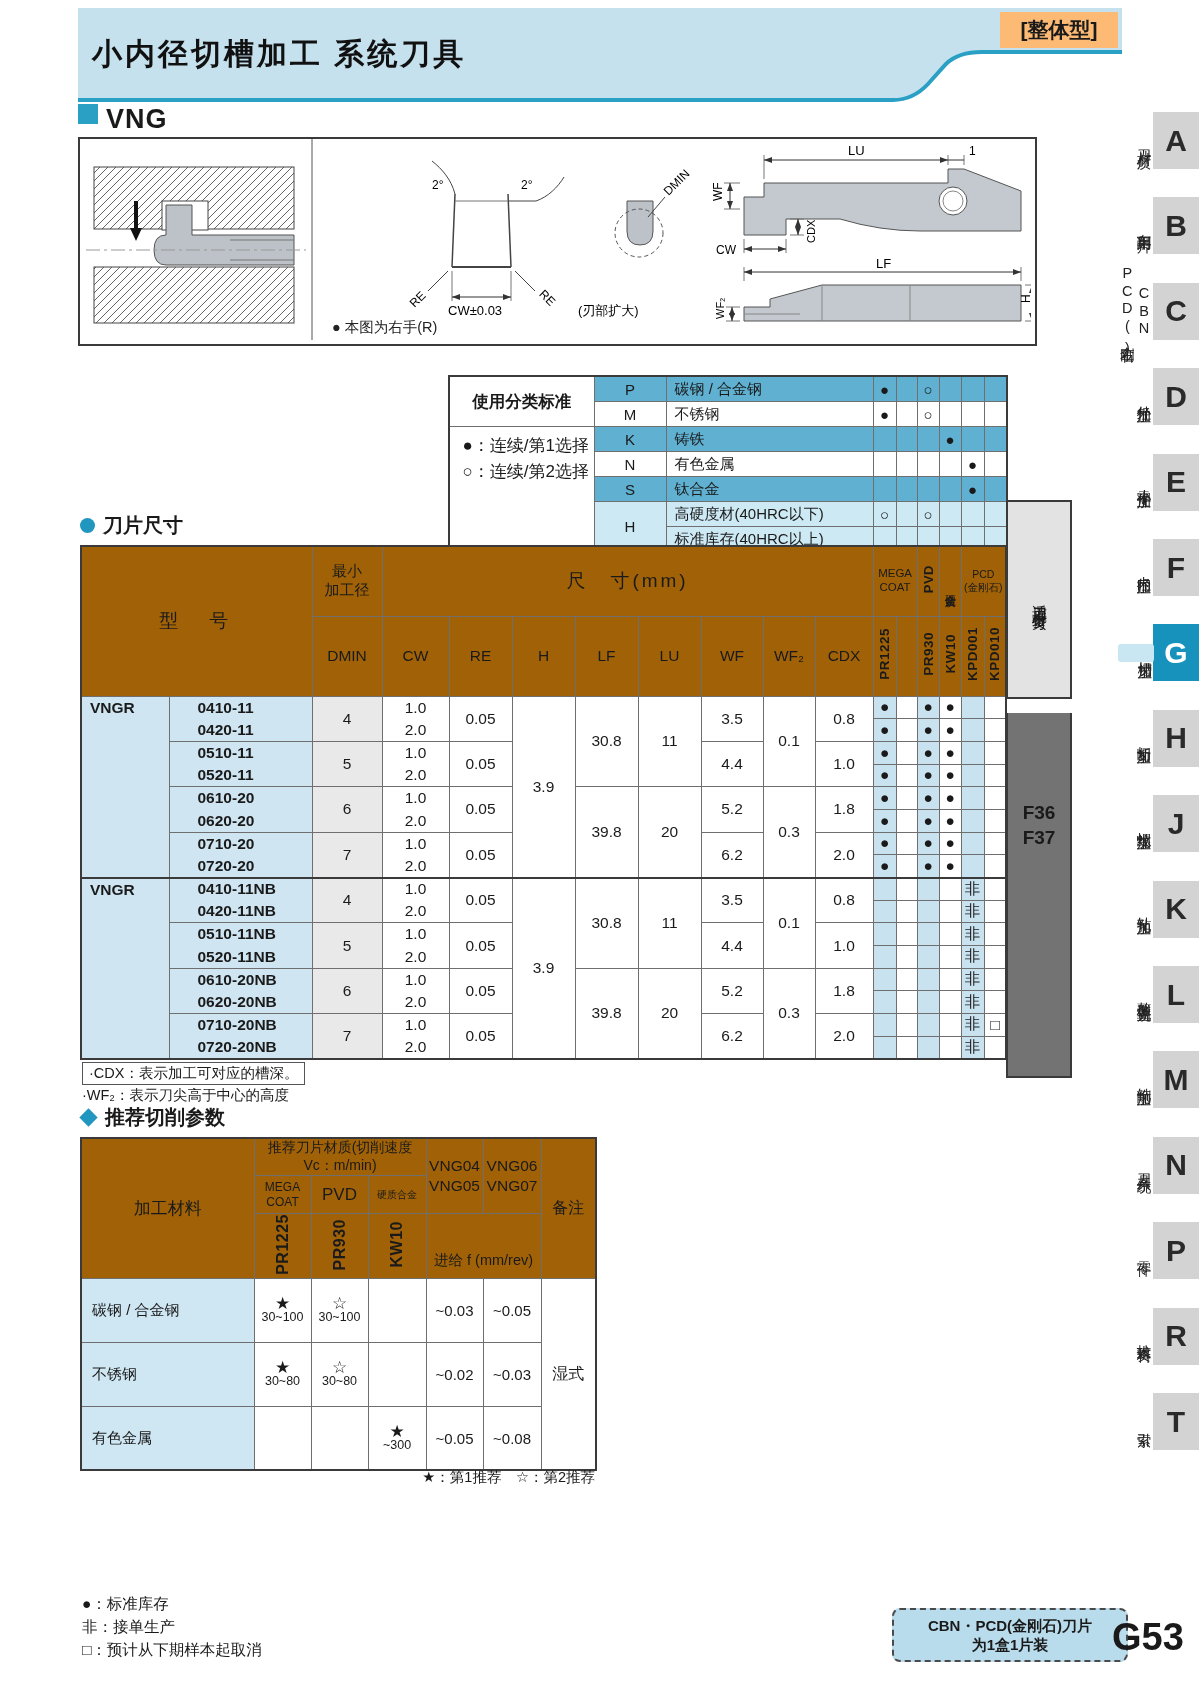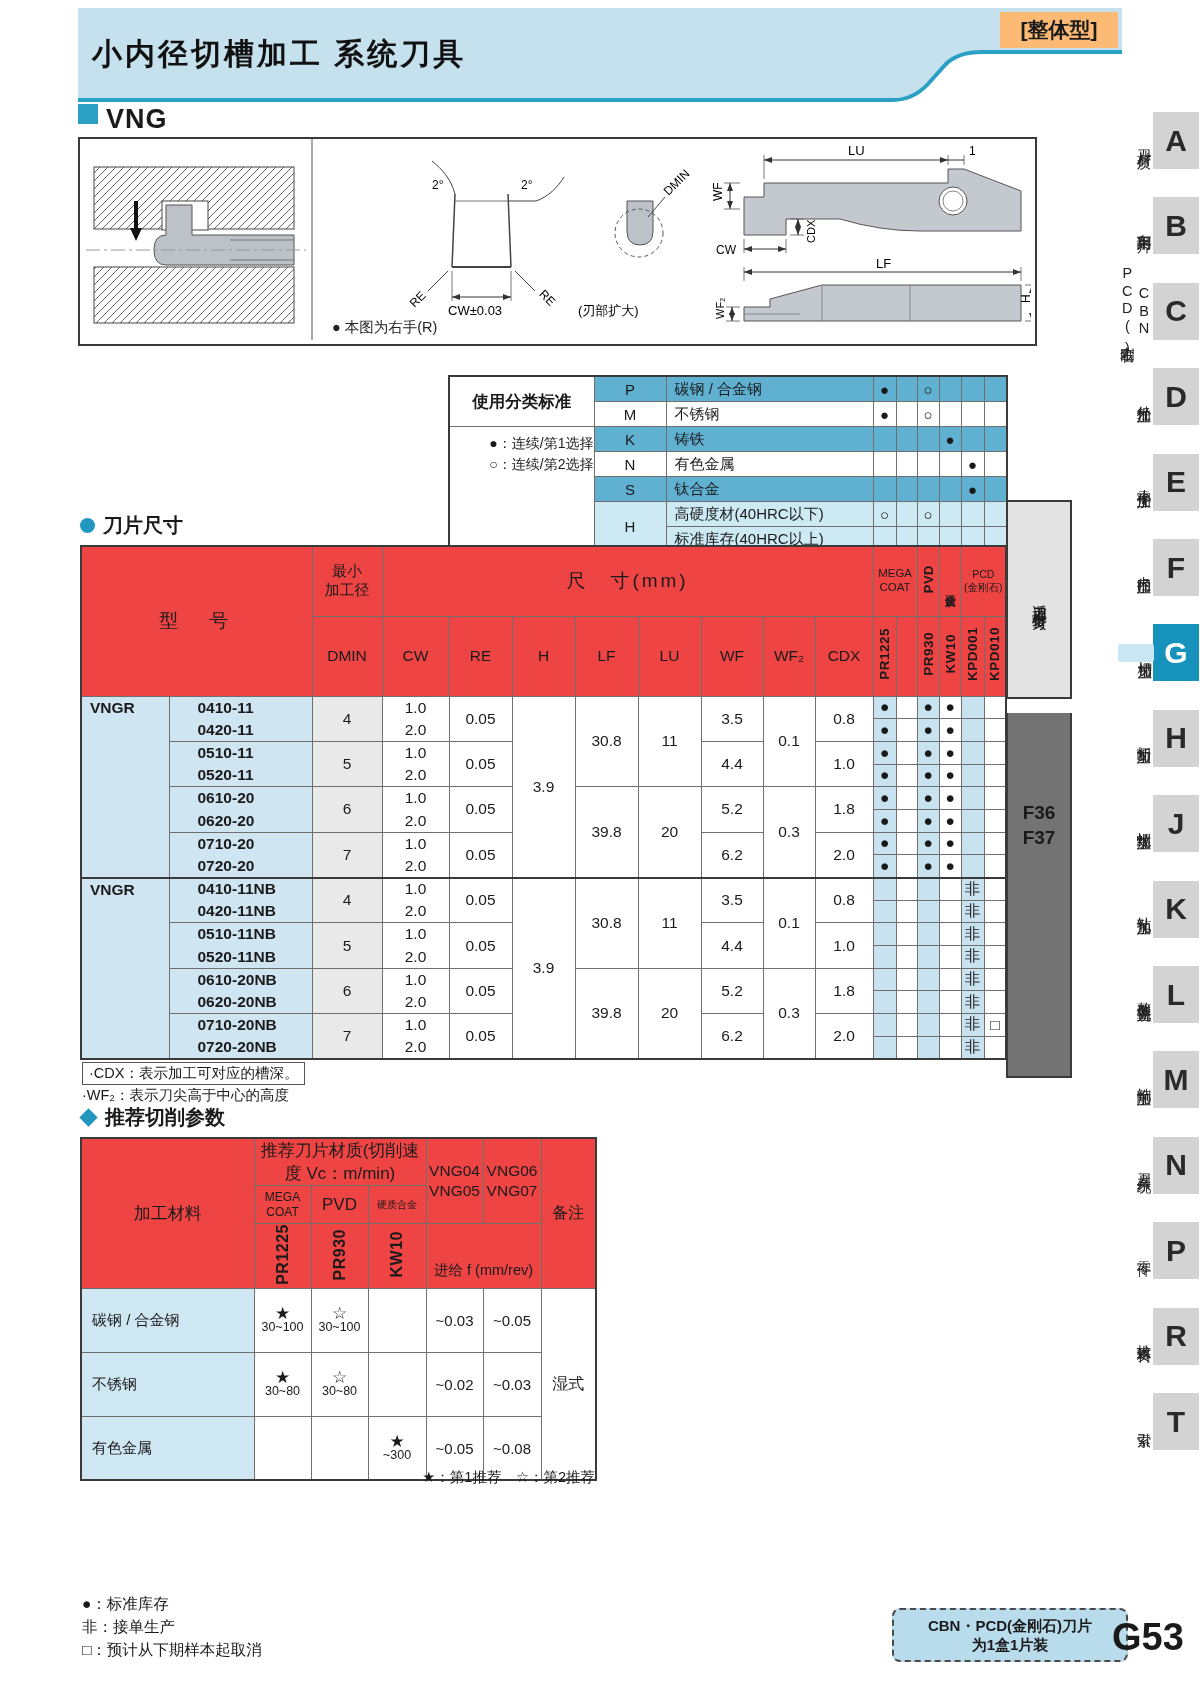--- a/index.html
+++ b/index.html
@@ -24,28 +24,28 @@
   
   table{border-collapse:collapse;table-layout:fixed}
   td{border:1px solid #6f6f6f;text-align:center;vertical-align:middle;padding:0;overflow:hidden}
   .prelines{white-space:pre-line}
   .vlat{display:inline-block;writing-mode:vertical-rl;transform:rotate(180deg);font-weight:bold;font-size:13.5px;letter-spacing:.5px}
   .vcjk{display:inline-block;writing-mode:vertical-rl;text-orientation:upright;letter-spacing:2px}
   
   .t-class{position:absolute;left:448px;top:375px;width:558px;border:2px solid #3a3a3a;background:#fff}
   .t-class td{font-size:15px;height:24px}
   .t-class .head{font-size:16.5px;font-weight:bold}
-  .t-class .legend{text-align:right;vertical-align:top;padding:6px 0 0 8px;font-size:14px;line-height:1.5}
+  .t-class .legend{text-align:center;vertical-align:top;padding:6px 0 0 8px;font-size:17px;line-height:1.5}
   .t-class .nm{text-align:left;padding-left:8px}
   .rb{background:#5fb0d1}.rlb{background:#cde9f4}
   .mk{font-size:15px;padding:0}
   
   .t-main{position:absolute;left:80px;top:545px;width:926px;border:2.5px solid #3a3a3a}
   .t-main td{font-size:15.5px}
-  .hg{background:#ef4444}
+  .hg{background:#a16207}
   .model-col{background:#cfe6f2}
   .gray-col{background:#e9e9e9}
   .bcol{background:#c8e2ef}
   .code{font-weight:bold;font-size:17px;text-align:left;padding-left:28px}
   .prefix{font-weight:bold;font-size:17px;text-align:left;vertical-align:top;padding:2px 0 0 8px}
   .hb{border-bottom-style:hidden}
   tr.gsep td{border-top:2.5px solid #3a3a3a}
   .mc{font-size:15px}
   .dimh{font-size:16.5px}
   
@@ -569,21 +569,21 @@
         <col style="width:57px">
         <col style="width:57px">
         <col style="width:58px">
         <col style="width:57px">
         <col style="width:58px">
         <col style="width:55px">
       </colgroup>
     <tbody>
         <tr style="height:28px">
       <td rowspan="3" class="hg" style="font-size:17px">加工材料</td>
-      <td colspan="3" class="hg" style="font-size:17px">推荐刀片材质(切削速度 Vc：m/min)</td>
+      <td colspan="3" class="hg" style="font-size:14px">推荐刀片材质(切削速度 Vc：m/min)</td>
       <td rowspan="2" class="hg prelines" style="font-size:15.5px;line-height:1.3">VNG04
 VNG05</td>
       <td rowspan="2" class="hg prelines" style="font-size:15.5px;line-height:1.3">VNG06
 VNG07</td>
       <td rowspan="3" class="hg" style="font-size:16px">备注</td>
     </tr>
     <tr style="height:38px">
       <td class="hg prelines" style="font-size:12px;line-height:1.2">MEGA
 COAT</td>
       <td class="hg" style="font-size:17px">PVD</td>

